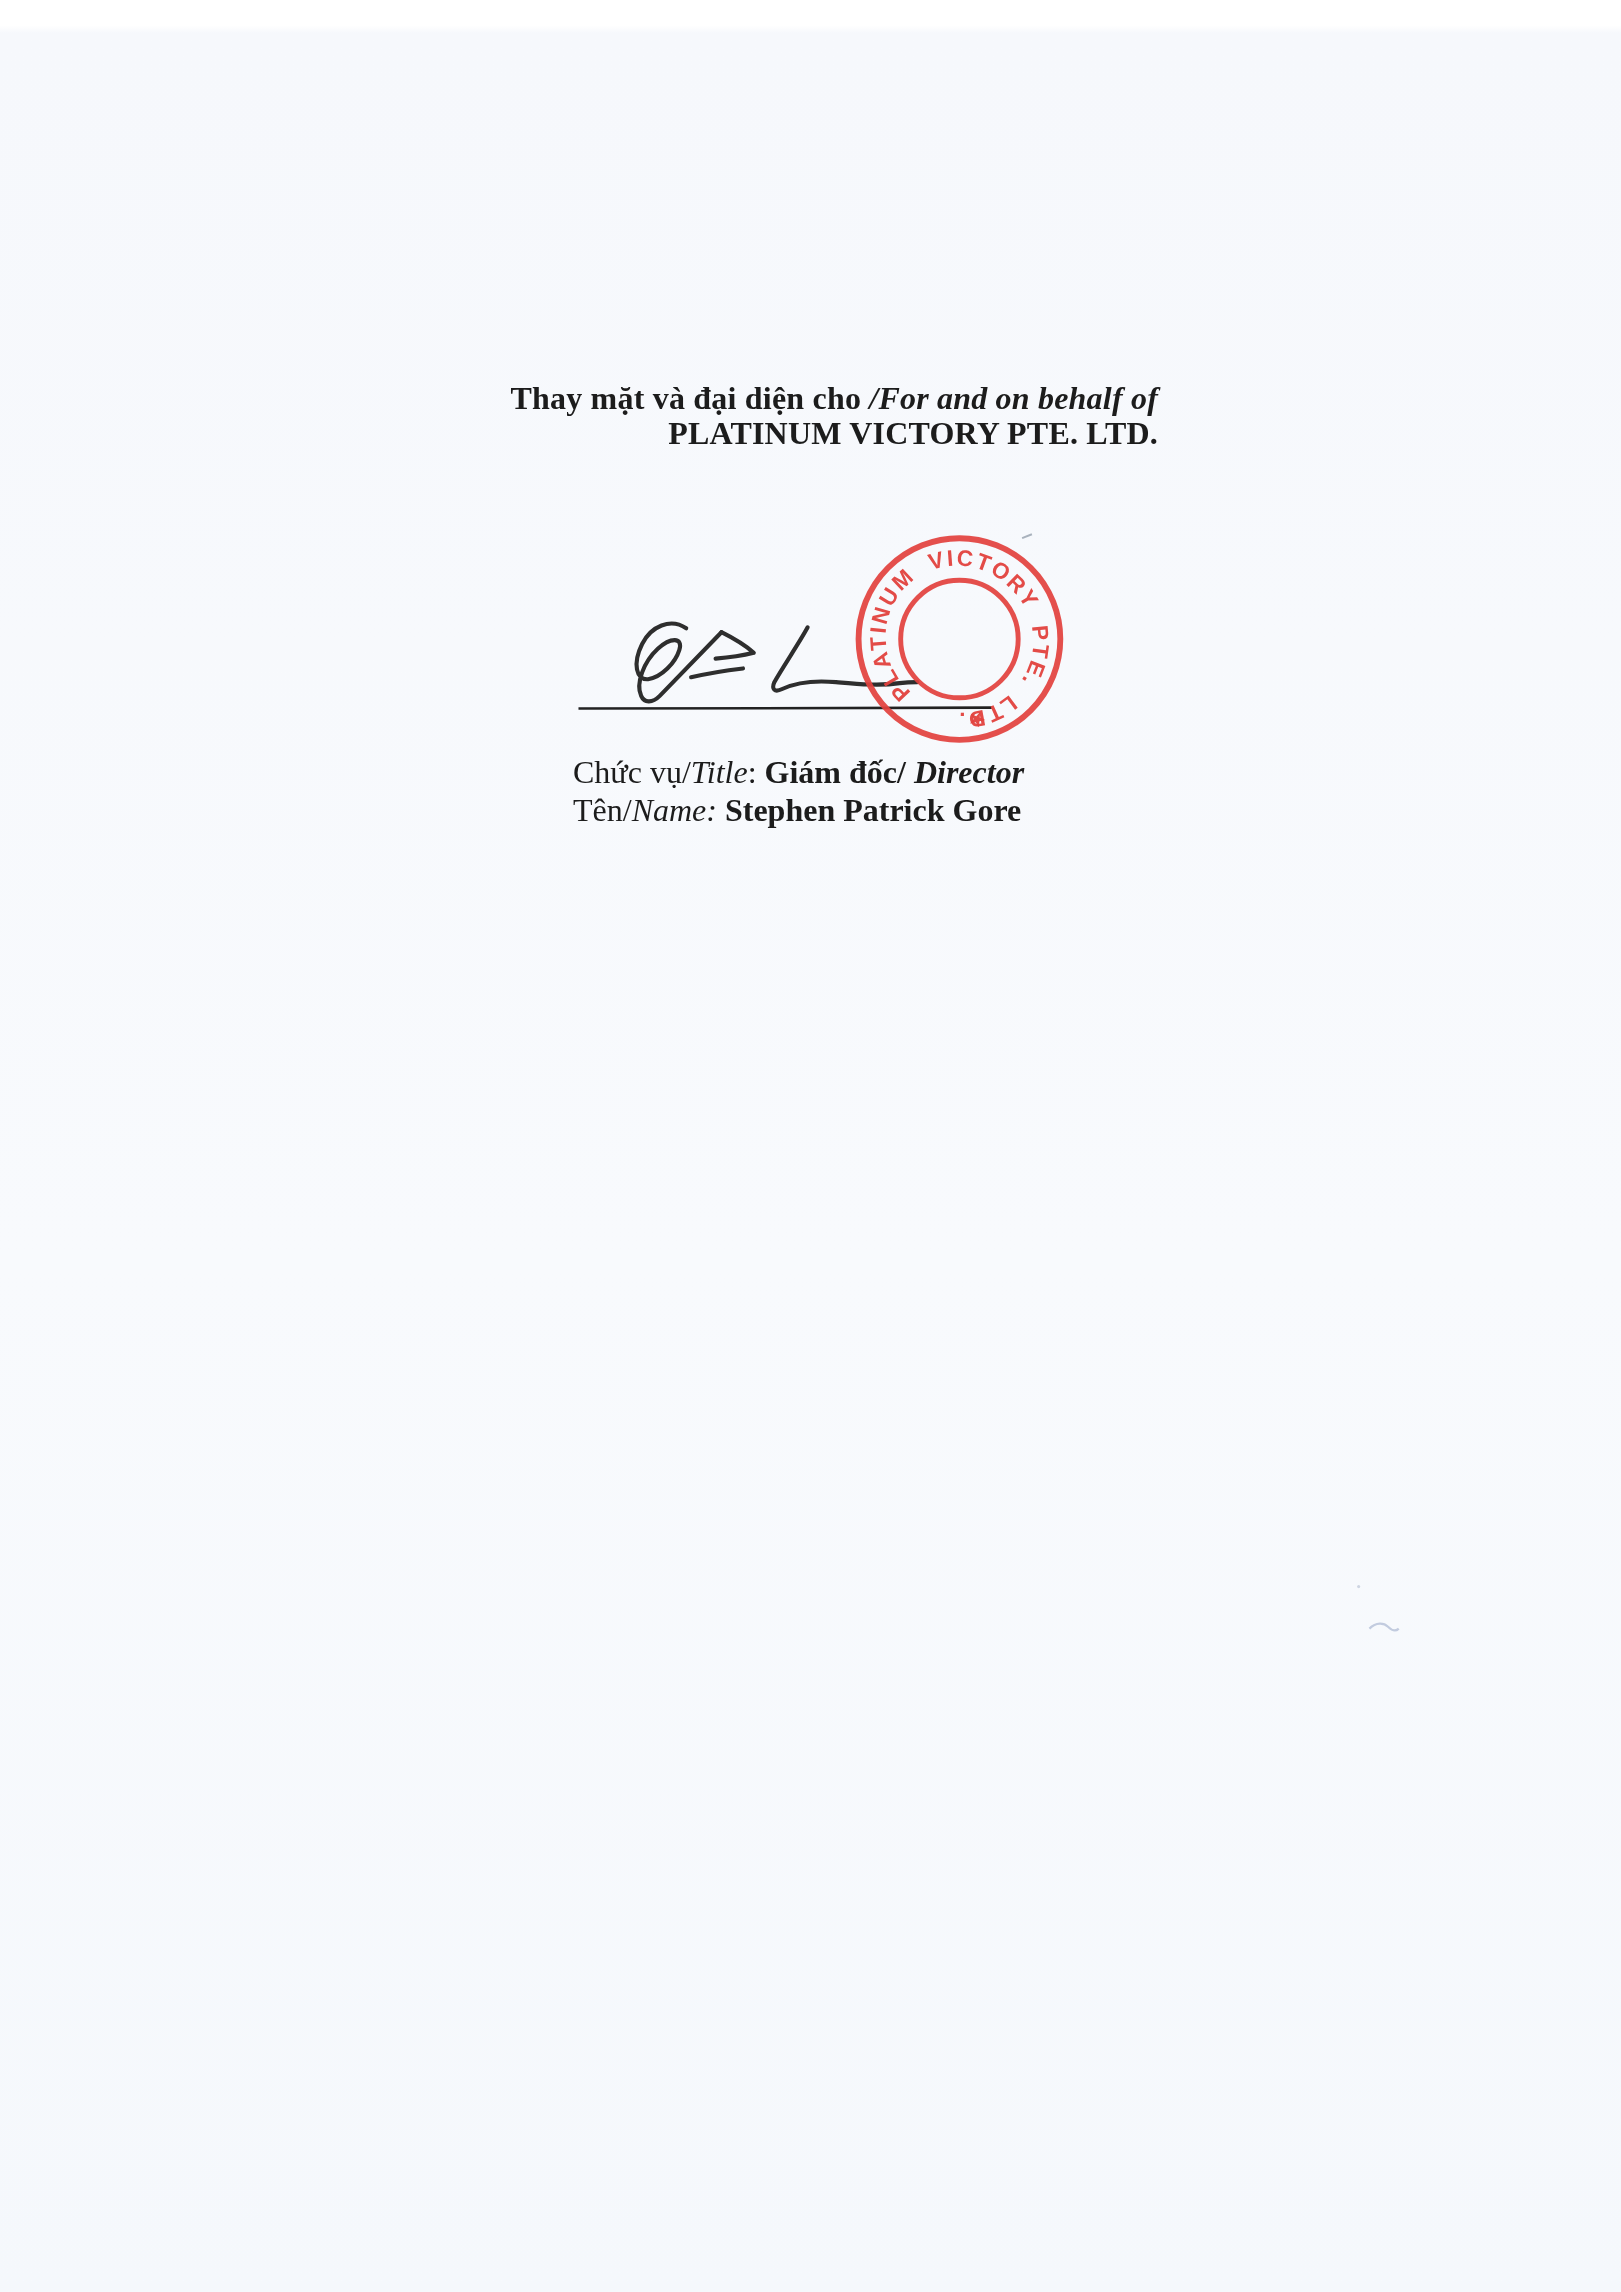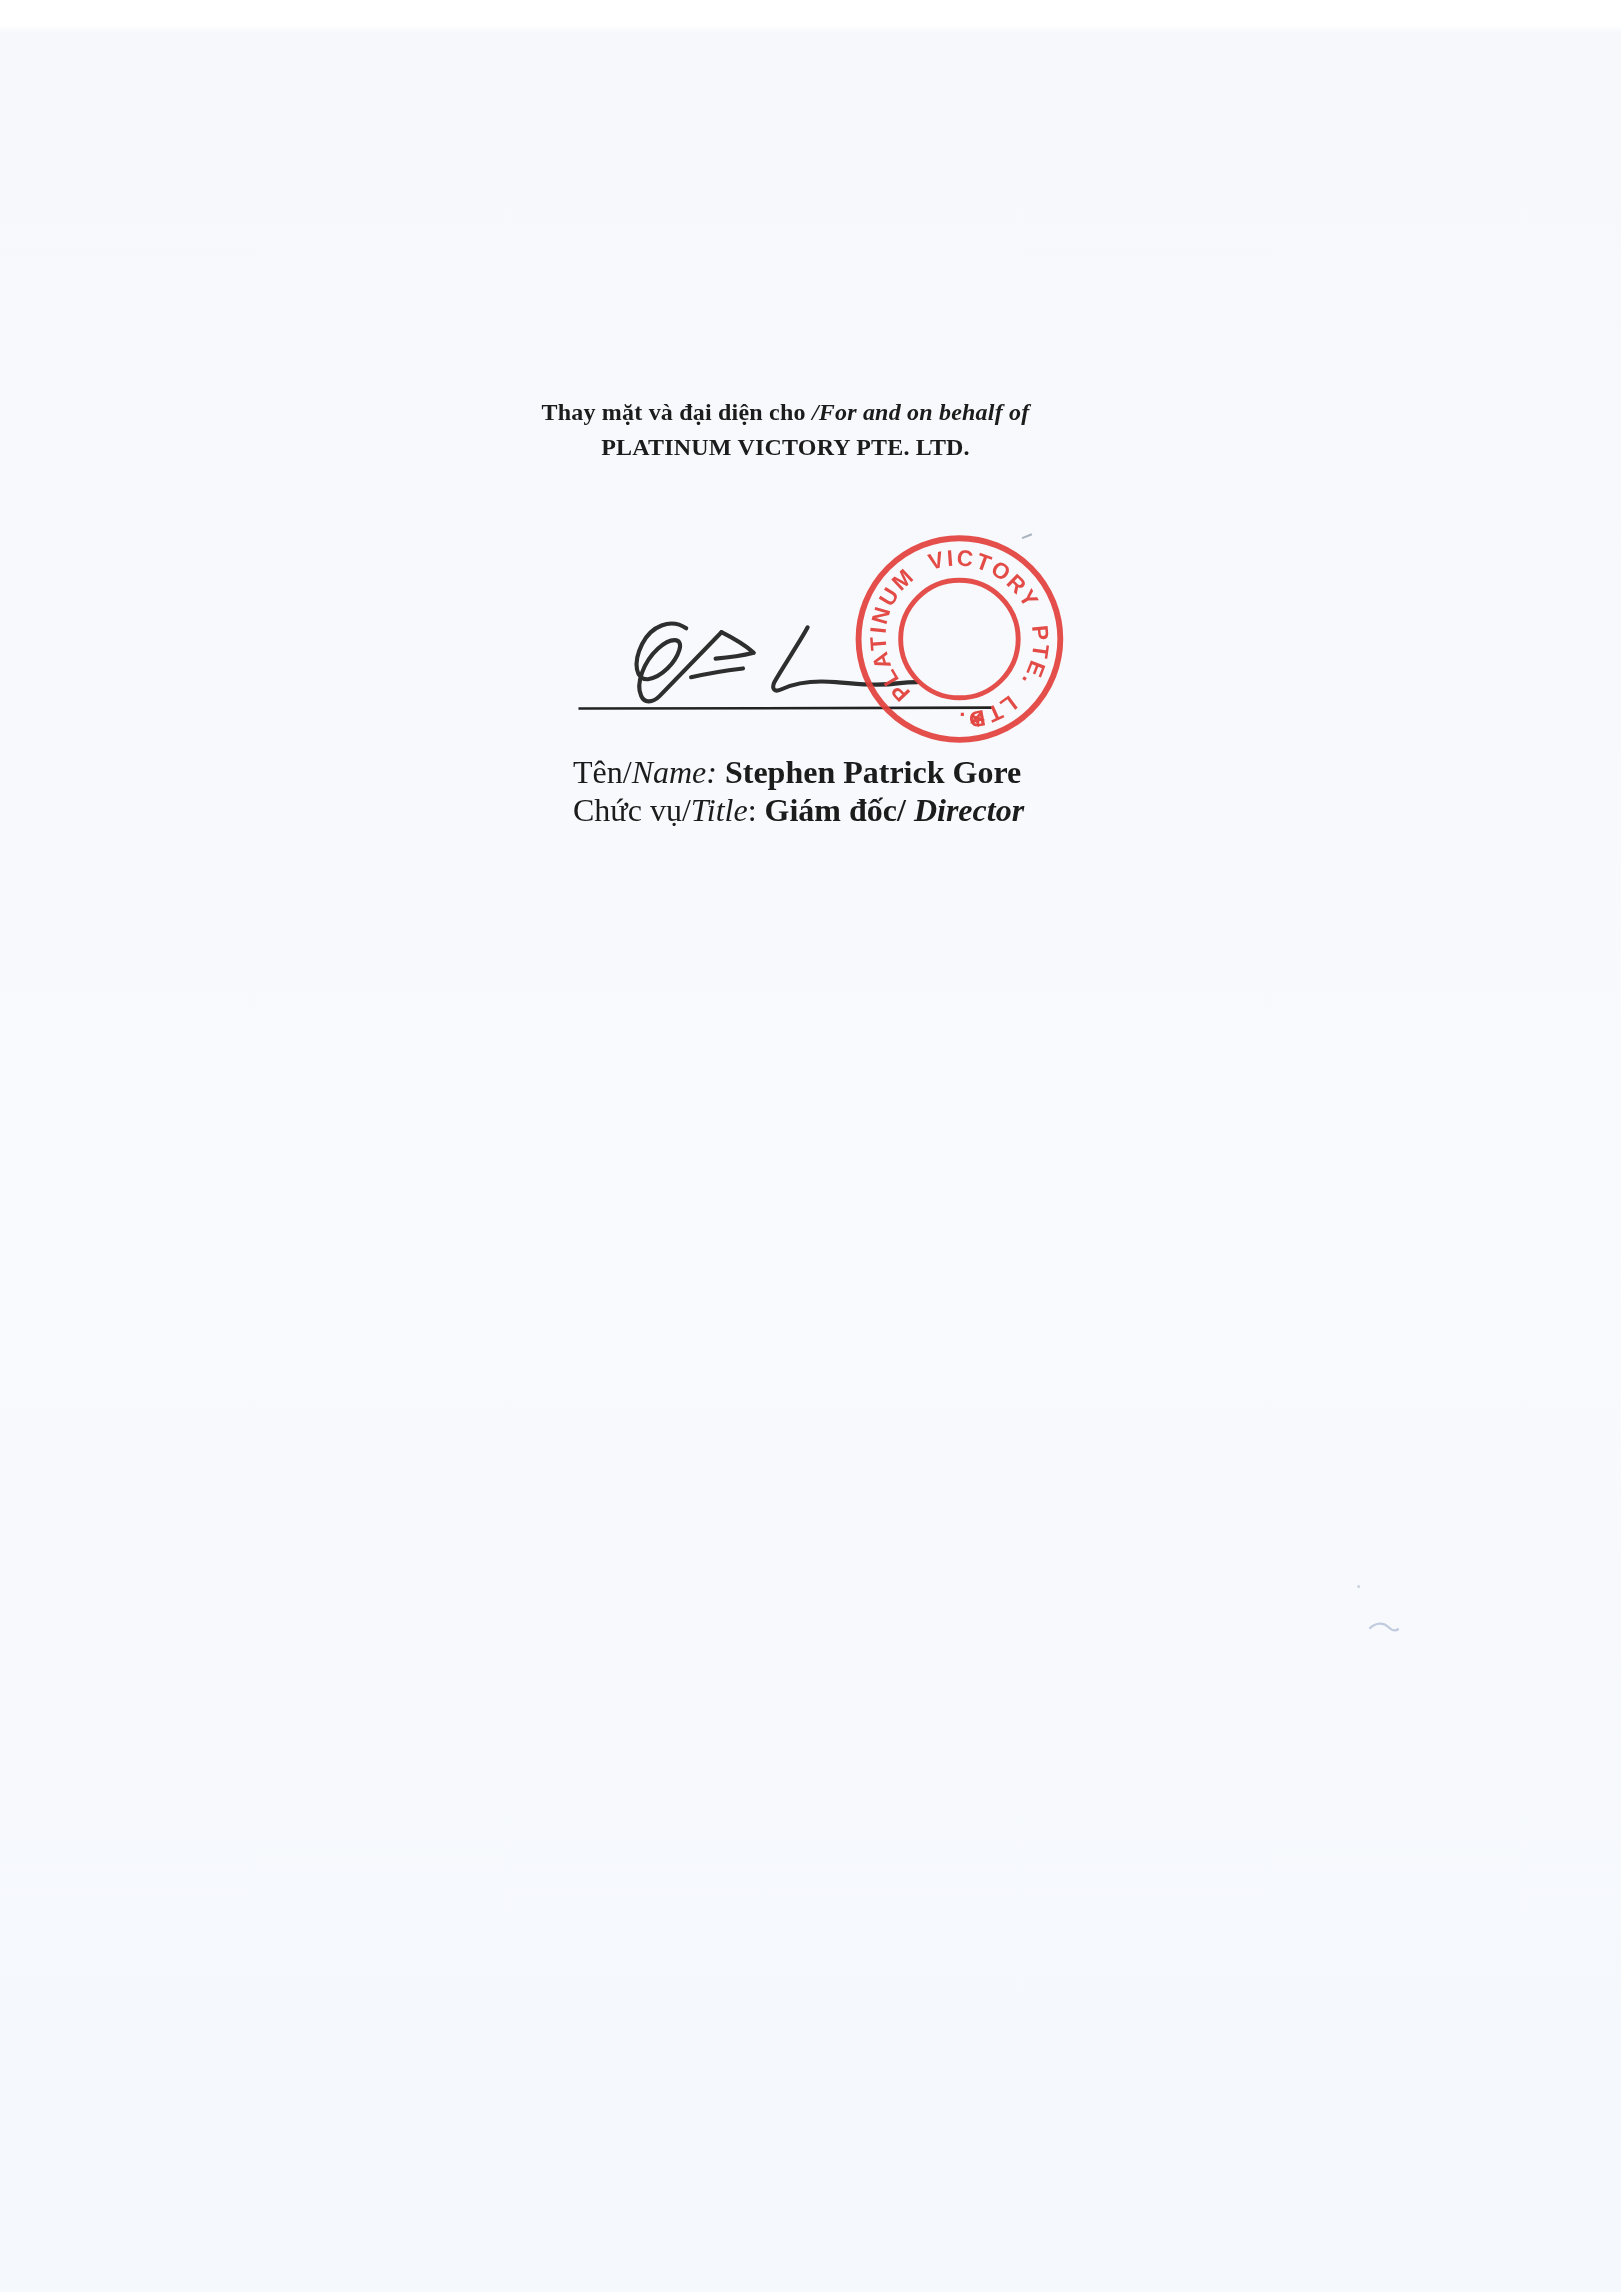--- a/index.html
+++ b/index.html
@@ -11,24 +11,24 @@
     width: 1621px;
     height: 2293px;
     background: linear-gradient(180deg, #ffffff 0px, #ffffff 25.5px, #f6f8fc 33px, #f8fafd 55%, #f5f8fc 100%);
     overflow: hidden;
     font-family: "Liberation Serif", serif;
     color: #1c1c1c;
   }
   .heading {
     position: absolute;
     left: 413px;
-    top: 395px;
+    top: 381px;
     width: 745px;
-    text-align: center;
-    font-size: 24px;
+    text-align: right;
+    font-size: 32px;
     line-height: 35px;
     font-weight: bold;
     letter-spacing: 0.2px;
   }
   .italic { font-style: italic; }
   .bold { font-weight: bold; }
   .sig-stamp-svg {
     position: absolute;
     left: 544px;
     top: 500px;
@@ -93,22 +93,22 @@
       <text class="stamp-ring-text" fill="#e2423e" opacity="0.95">
         <textPath href="#stampRing" startOffset="0">PLATINUM VICTORY PTE. LTD.</textPath>
       </text>
       <text class="stamp-star" x="997" y="741" fill="#e2423e" opacity="0.95" text-anchor="middle" transform="rotate(167 997 734)">★</text>
     </g>
 
     <path d="M 1043 549 L 1053 545" stroke="#a9b2bd" stroke-width="2" fill="none"></path>
   </svg>
 
   <div class="signatory">
+    <div><span>Chức vụ/</span><span class="italic">Title</span><span>: </span><span class="bold">Giám đốc/</span><span class="bold italic"> Director</span></div>
     <div><span>Tên/</span><span class="italic">Name:</span><span> </span><span class="bold">Stephen Patrick Gore</span></div>
-    <div><span>Chức vụ/</span><span class="italic">Title</span><span>: </span><span class="bold">Giám đốc/</span><span class="bold italic"> Director</span></div>
   </div>
 
   <svg class="artifact-svg" viewBox="0 0 90 90" xmlns="http://www.w3.org/2000/svg">
     <path d="M 27 62 C 34 55 42 56 46 60 C 50 64 54 65 57 62" stroke="#b9c4da" stroke-width="2.2" fill="none"></path>
     <circle cx="16" cy="19" r="1.6" fill="#c7cfde"></circle>
   </svg>
 
 </div>
 
 

